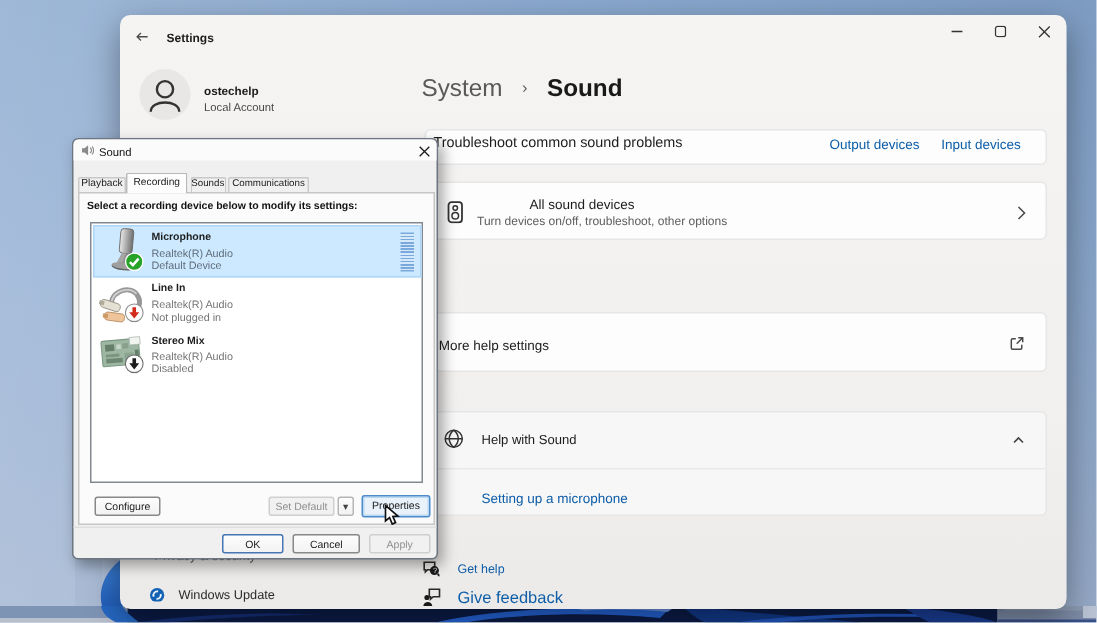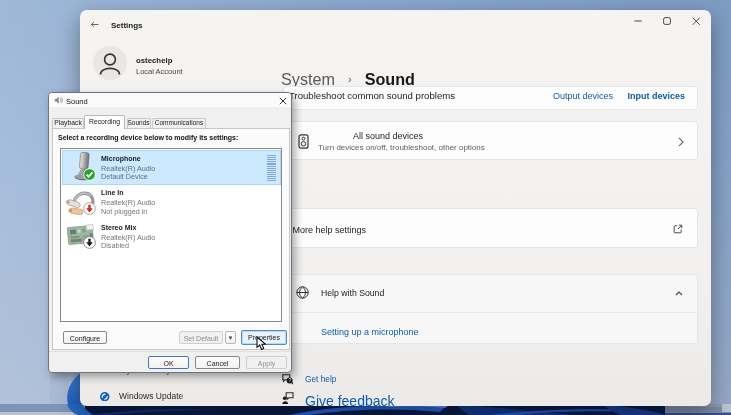--- a/index.html
+++ b/index.html
@@ -8,21 +8,21 @@
   
   .win{position:absolute;left:80px;top:10px;width:631px;height:396px;background:linear-gradient(180deg,#f5f4f2 0%,#f1f0ee 70%,#eceae8 100%);border-radius:7px;box-shadow:0 8px 22px rgba(0,0,0,.38);}
   .titlebar-text{position:absolute;left:31px;top:11px;font-size:8px;font-weight:600;color:#1b1b1b;}
   .backarrow{position:absolute;left:10px;top:10px;width:9px;height:9px;}
   .wbtn{position:absolute;top:7px;}
   
   .avatar{position:absolute;left:13px;top:36px;width:34px;height:34px;border-radius:50%;background:#e9e7e5;}
   .uname{position:absolute;left:56px;top:46px;font-size:7.8px;font-weight:bold;color:#1b1b1b;}
   .uacct{position:absolute;left:56px;top:56.5px;font-size:7.5px;color:#474747;}
   
-  .crumb{position:absolute;left:201px;top:40px;font-size:16.2px;color:#595959;margin-top:20px;}
+  .crumb{position:absolute;left:201px;top:40px;font-size:16.2px;color:#595959;}
   .crumb b{color:#191919;font-weight:bold;}
   .crumb .sep{font-size:11px;color:#5c5c5c;padding:0 8.5px;position:relative;top:-2px;}
   
   .card{position:absolute;left:203px;width:415px;background:#fdfdfd;border:1px solid #e6e6e6;border-radius:4px;box-sizing:border-box;}
   .ctitle{font-size:9px;color:#1c1c1c;white-space:nowrap;}
   .cbig{font-size:9.6px;color:#1c1c1c;white-space:nowrap;}
   .csub{font-size:7.8px;color:#5d5d5d;white-space:nowrap;}
   .blue{color:#0d5da8;}
   .chev{position:absolute;right:13px;color:#454545;}
   
@@ -100,21 +100,21 @@
         </svg>
     </div>
     <div class="uname">ostechelp</div>
     <div class="uacct">Local Account</div>
 
     <div class="crumb">System <span class="sep">›</span> <b>Sound</b></div>
 
     <div class="card" style="top:76px;height:24px;">
       <div class="cbig" style="position:absolute;left:5px;top:2.5px;">Troubleshoot common sound problems</div>
       <div class="ctitle blue" style="position:absolute;left:269px;top:4px;">Output devices</div>
-      <div class="ctitle blue" style="position:absolute;left:343.5px;top:4px;font-weight:bold;">Input devices</div>
+      <div class="ctitle blue" style="position:absolute;left:343.5px;top:4px;">Input devices</div>
     </div>
 
     <div class="card" style="top:111px;height:39px;">
       <svg style="position:absolute;left:14px;top:12px;" width="11" height="15" viewBox="0 0 11 15">
           <rect x="1" y="0.8" width="9" height="13.4" rx="2" fill="none" stroke="#333" stroke-width="1.2"></rect>
           <circle cx="5.5" cy="4.6" r="1.5" fill="none" stroke="#333" stroke-width="1"></circle>
           <circle cx="5.5" cy="9.8" r="2.2" fill="none" stroke="#333" stroke-width="1"></circle>
         </svg>
       <div class="ctitle" style="position:absolute;left:36px;top:8.5px;margin-left:33px;">All sound devices</div>
       <div class="csub" style="position:absolute;left:34px;top:20.5px;font-size:8px;">Turn devices on/off, troubleshoot, other options</div>
@@ -139,21 +139,21 @@
         </svg>
       <div class="ctitle" style="position:absolute;left:37px;top:13px;font-size:8.7px;">Help with Sound</div>
       <svg class="chev" style="top:16px;right:14px;width:8px;height:5px;" viewBox="0 0 8 5">
           <path d="M1 4 L4 1 L7 4" fill="none" stroke="#444" stroke-width="1.1"></path>
         </svg>
       <div style="position:absolute;left:0;top:37px;width:100%;height:1px;background:#e9e9e9;"></div>
       <div class="ctitle blue" style="position:absolute;left:37px;top:51.5px;">Setting up a microphone</div>
     </div>
 
     <div style="position:absolute;left:225px;top:363.5px;font-size:8.3px;" class="blue">Get help</div>
-    <div style="position:absolute;left:225px;top:382.5px;font-size:14px;" class="blue">Give feedback</div>
+    <div style="position:absolute;left:225px;top:382.5px;font-size:11px;" class="blue">Give feedback</div>
     <svg style="position:absolute;left:201.5px;top:364px;" width="11.5" height="10.5" viewBox="0 0 11.5 10.5">
         <path d="M0.8 0.8 h7 v5 h-4.8 l-1.4 1.4 v-1.4 h-0.8 z" fill="none" stroke="#2a2a2a" stroke-width="1.1"></path>
         <circle cx="7.6" cy="6.4" r="3" fill="#1a1a1a"></circle>
         <path d="M9.8 8.6 L11.2 10" stroke="#1a1a1a" stroke-width="1.4"></path>
         <text x="6.6" y="8.3" font-size="5" fill="#fff" font-family="Liberation Sans">?</text>
       </svg>
     <svg style="position:absolute;left:201.5px;top:381.5px;" width="12.5" height="12.5" viewBox="0 0 12.5 12.5">
         <path d="M4.2 0.8 h6.8 v5 h-4.2 l-1.8 1.6 v-1.6 h-0.8 z" fill="none" stroke="#2a2a2a" stroke-width="1.1"></path>
         <circle cx="2.6" cy="6.3" r="1.7" fill="#1a1a1a"></circle>
         <path d="M0.2 12.3 c0-4 6-4 6 0 z" fill="#1a1a1a"></path>

